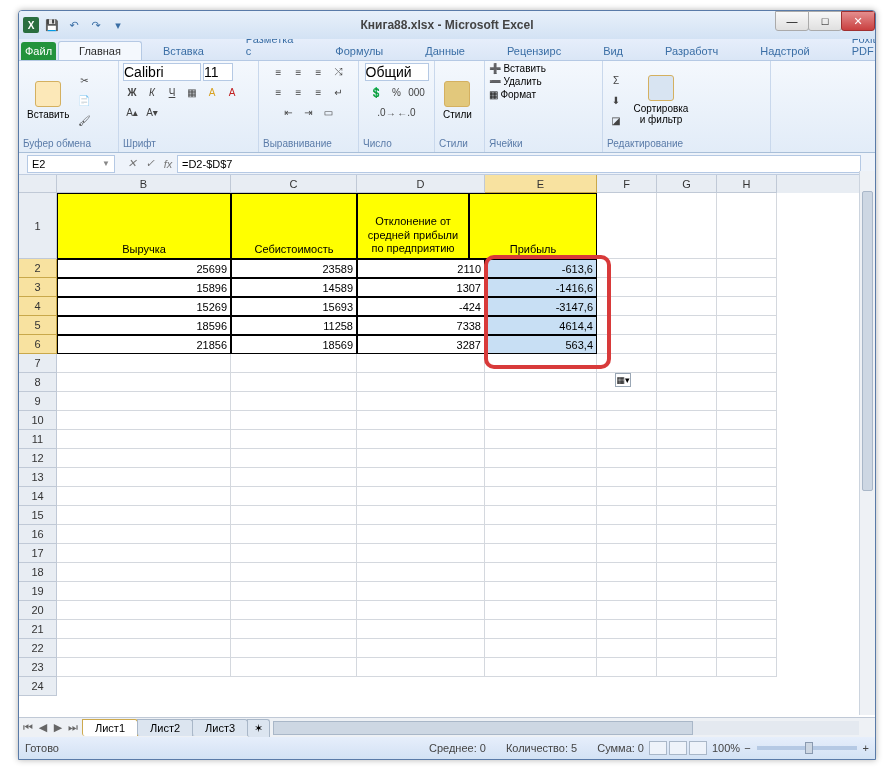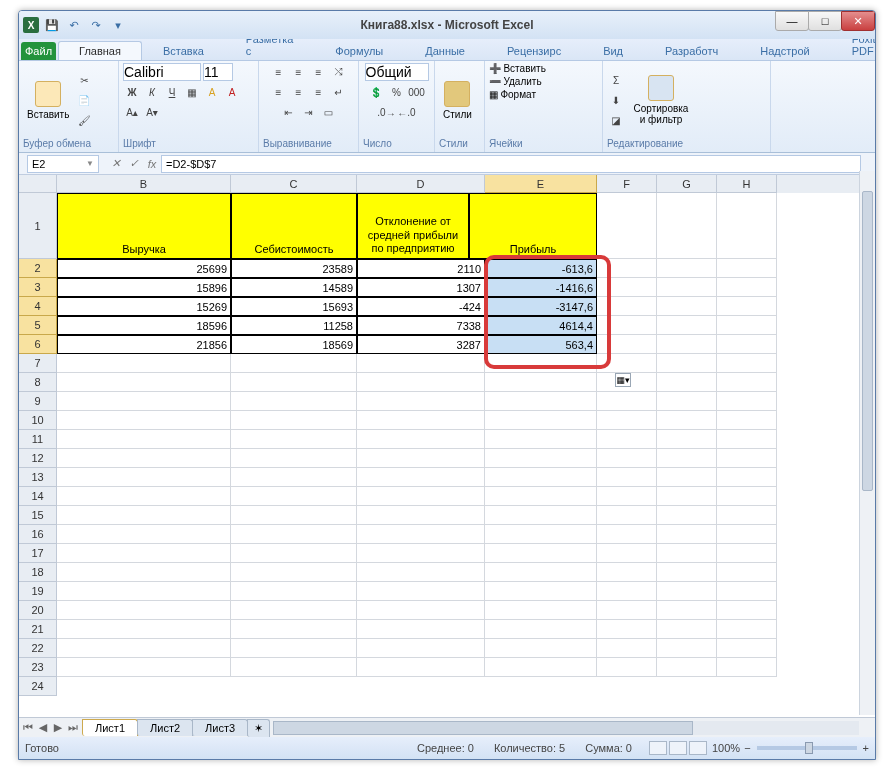--- a/index.html
+++ b/index.html
@@ -29,21 +29,21 @@
 .rgroup-content { flex: 1; display: flex; align-items: center; gap: 2px; }
 .big-btn { display: flex; flex-direction: column; align-items: center; padding: 2px 4px; cursor: pointer; }
 .big-btn .ico { width: 26px; height: 26px; background: #fce8b8; border: 1px solid #d4b060; border-radius: 3px;}
 .big-btn span { font-size: 10px; margin-top: 2px; }
 .mini-row { display: flex; gap: 2px; }
 .mini-btn { width: 18px; height: 18px; border: 1px solid transparent; display: flex; align-items: center; justify-content: center; font-size: 10px; cursor: pointer; color:#444;}
 select.rsel, input.rsel { font-size: 14px; border: 1px solid #b5c9e4; height: 18px; background:#fff;}
 
 
 .namebox-row { height: 22px; display: flex; align-items: center; border-bottom: 1px solid #c0cde0; background: #eef3fa; font-size: 11px; }
-.namebox { width: 72px; border: 1px solid #b5c9e4; background: #fff; margin: 0 8px; padding: 1px 4px; height: 18px; display:flex; align-items:center;}
+.namebox { width: 88px; border: 1px solid #b5c9e4; background: #fff; margin: 0 8px; padding: 1px 4px; height: 18px; display:flex; align-items:center;}
 .namebox .dd { margin-left:auto; color:#888; font-size:8px;}
 .fx-area { display: flex; align-items: center; flex: 1; }
 .fx-btn { width: 18px; text-align: center; color: #777; font-style: italic; font-size:11px;}
 .formula-input { flex: 1; border: none; background: #fff; padding: 2px 4px; font-size: 11px; height:18px; border:1px solid #b5c9e4; margin-right:14px;}
 
 
 .grid-wrap { position: relative; height: 540px; overflow: hidden; background:#fff;}
 .corner { position: absolute; top: 0; left: 0; width: 38px; height: 18px; background: #e8edf3; border-right: 1px solid #c0c9d6; border-bottom: 1px solid #c0c9d6; }
 .colheads { position: absolute; top: 0; left: 38px; right: 0; height: 18px; display: flex; background: #e8edf3; }
 .colhead { border-right: 1px solid #c0c9d6; border-bottom: 1px solid #c0c9d6; text-align: center; font-size: 11px; color: #333; line-height: 18px; }
@@ -536,21 +536,21 @@
     <div class="hscroll-track">
         <div class="thumb"></div>
       </div>
   </div>
 
   <div class="statusbar">
     <span>Готово</span>
     <span class="sp"></span>
     <span style="margin-right:20px;">Среднее: 0</span>
     <span style="margin-right:20px;">Количество: 5</span>
-    <span style="margin-right:16px;">Сумма: 0</span>
+    <span style="margin-right:4px;">Сумма: 0</span>
     <div class="view-btn"></div>
     <div class="view-btn"></div>
     <div class="view-btn"></div>
     <span style="margin:0 4px;">100%</span>
     <span>−</span>
     <div class="zoom-slider">
         <div class="knob"></div>
       </div>
     <span>+</span>
   </div>

